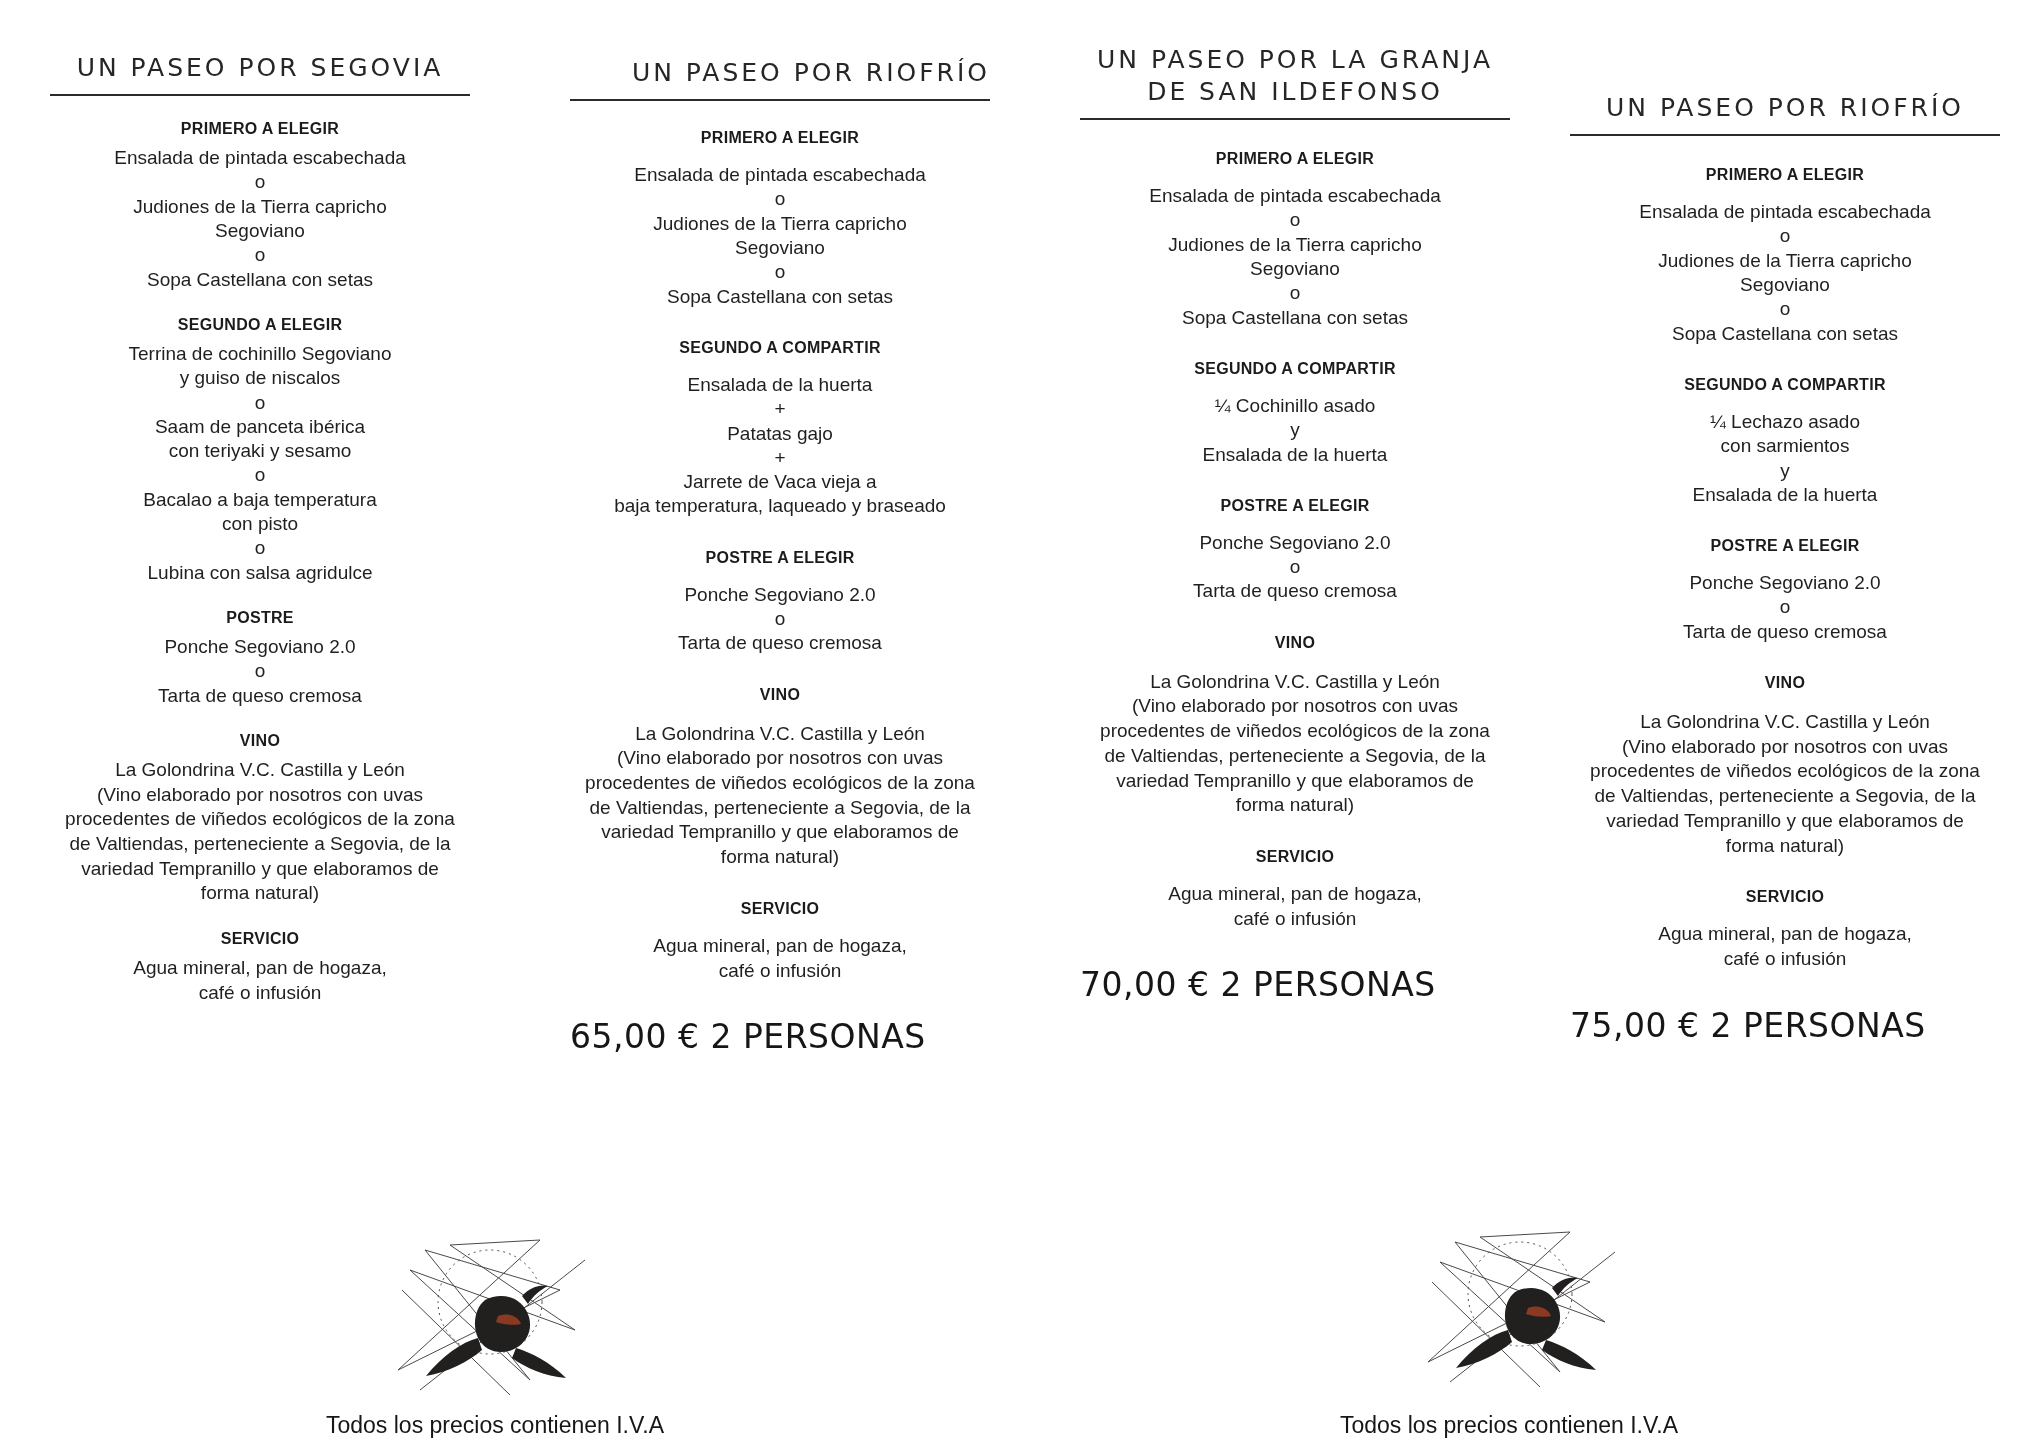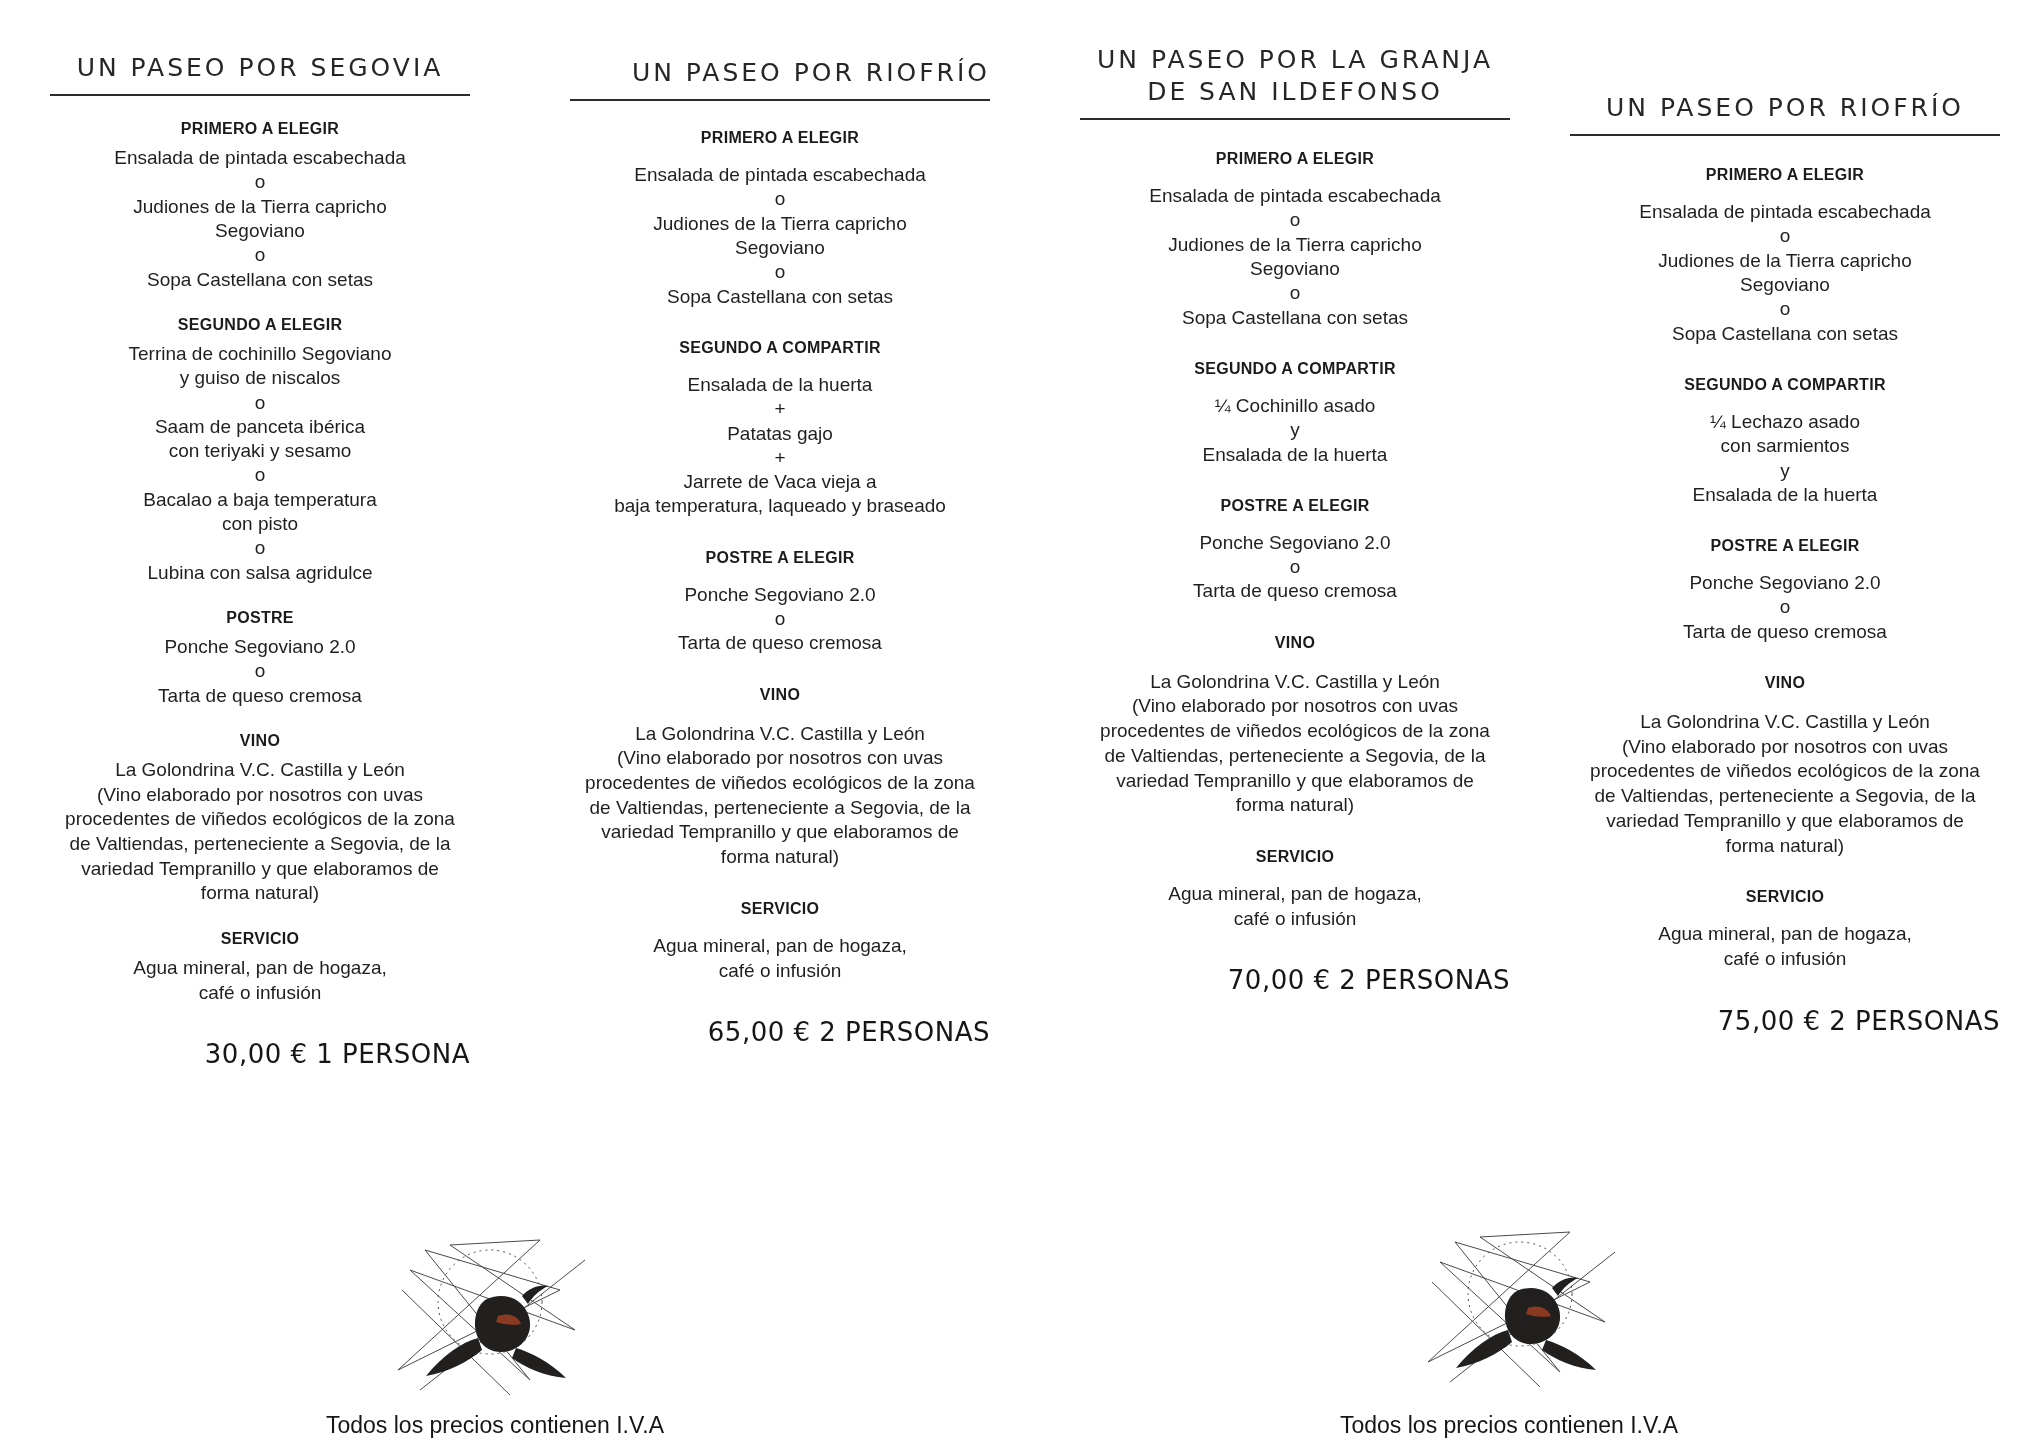--- a/index.html
+++ b/index.html
@@ -72,24 +72,24 @@
     color: #1f1f1f;
     white-space: pre-line;
   }
 
   .wine-block .section-lines,
   .service-block .section-lines {
     line-height: 1.3;
   }
 
   .price {
-    text-align: right;
+    text-align: left;
     margin-top: 34px;
     font-family: "DejaVu Sans", sans-serif;
-    font-size: 26px;
+    font-size: 33px;
     letter-spacing: 0.5px;
     color: #161616;
   }
 
   .footer-note {
     position: absolute;
     font-size: 23px;
     color: #161616;
     white-space: nowrap;
   }
@@ -170,21 +170,20 @@
 variedad Tempranillo y que elaboramos de
 forma natural)</div>
     </div>
 
     <div class="section service-block">
       <div class="section-heading">SERVICIO</div>
       <div class="section-lines">Agua mineral, pan de hogaza,
 café o infusión</div>
     </div>
 
-    <div class="price">30,00 € 1 PERSONA</div>
   </div>
 
   <div class="column col-2">
     <div class="menu-title">UN PASEO POR RIOFRÍO</div>
 
     <div class="section first">
       <div class="section-heading">PRIMERO A ELEGIR</div>
       <div class="section-lines">Ensalada de pintada escabechada
 o
 Judiones de la Tierra capricho

